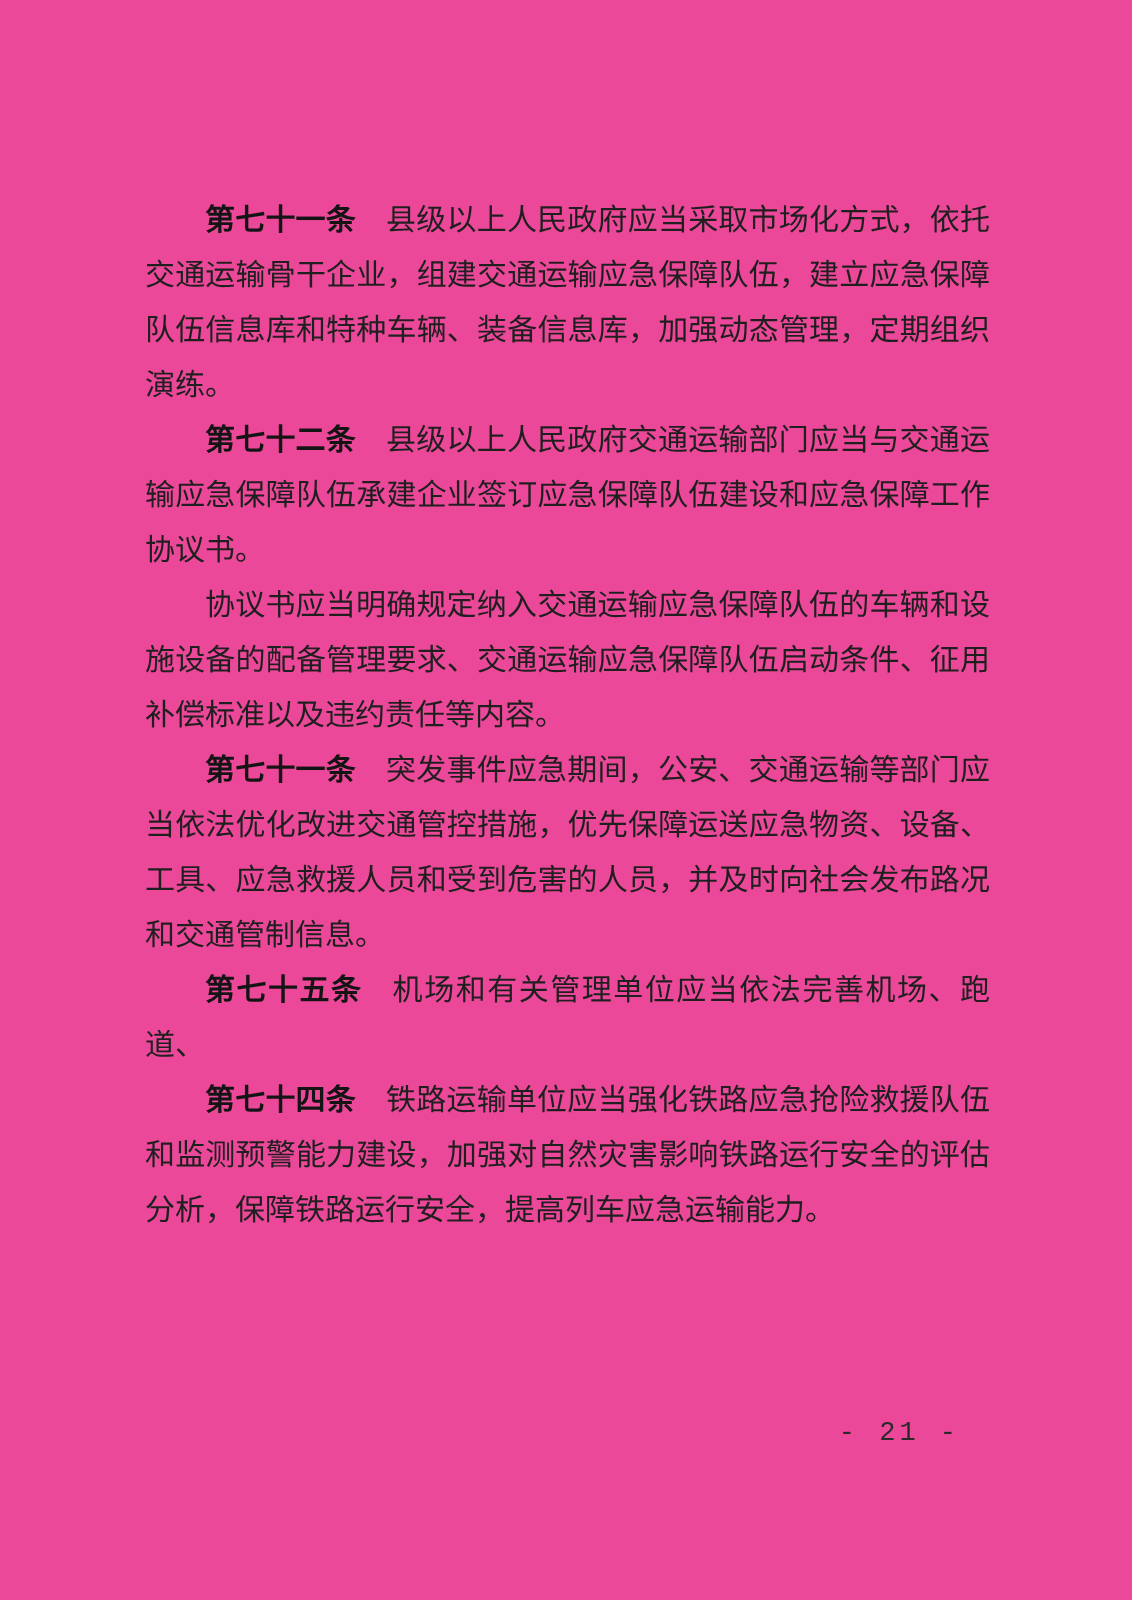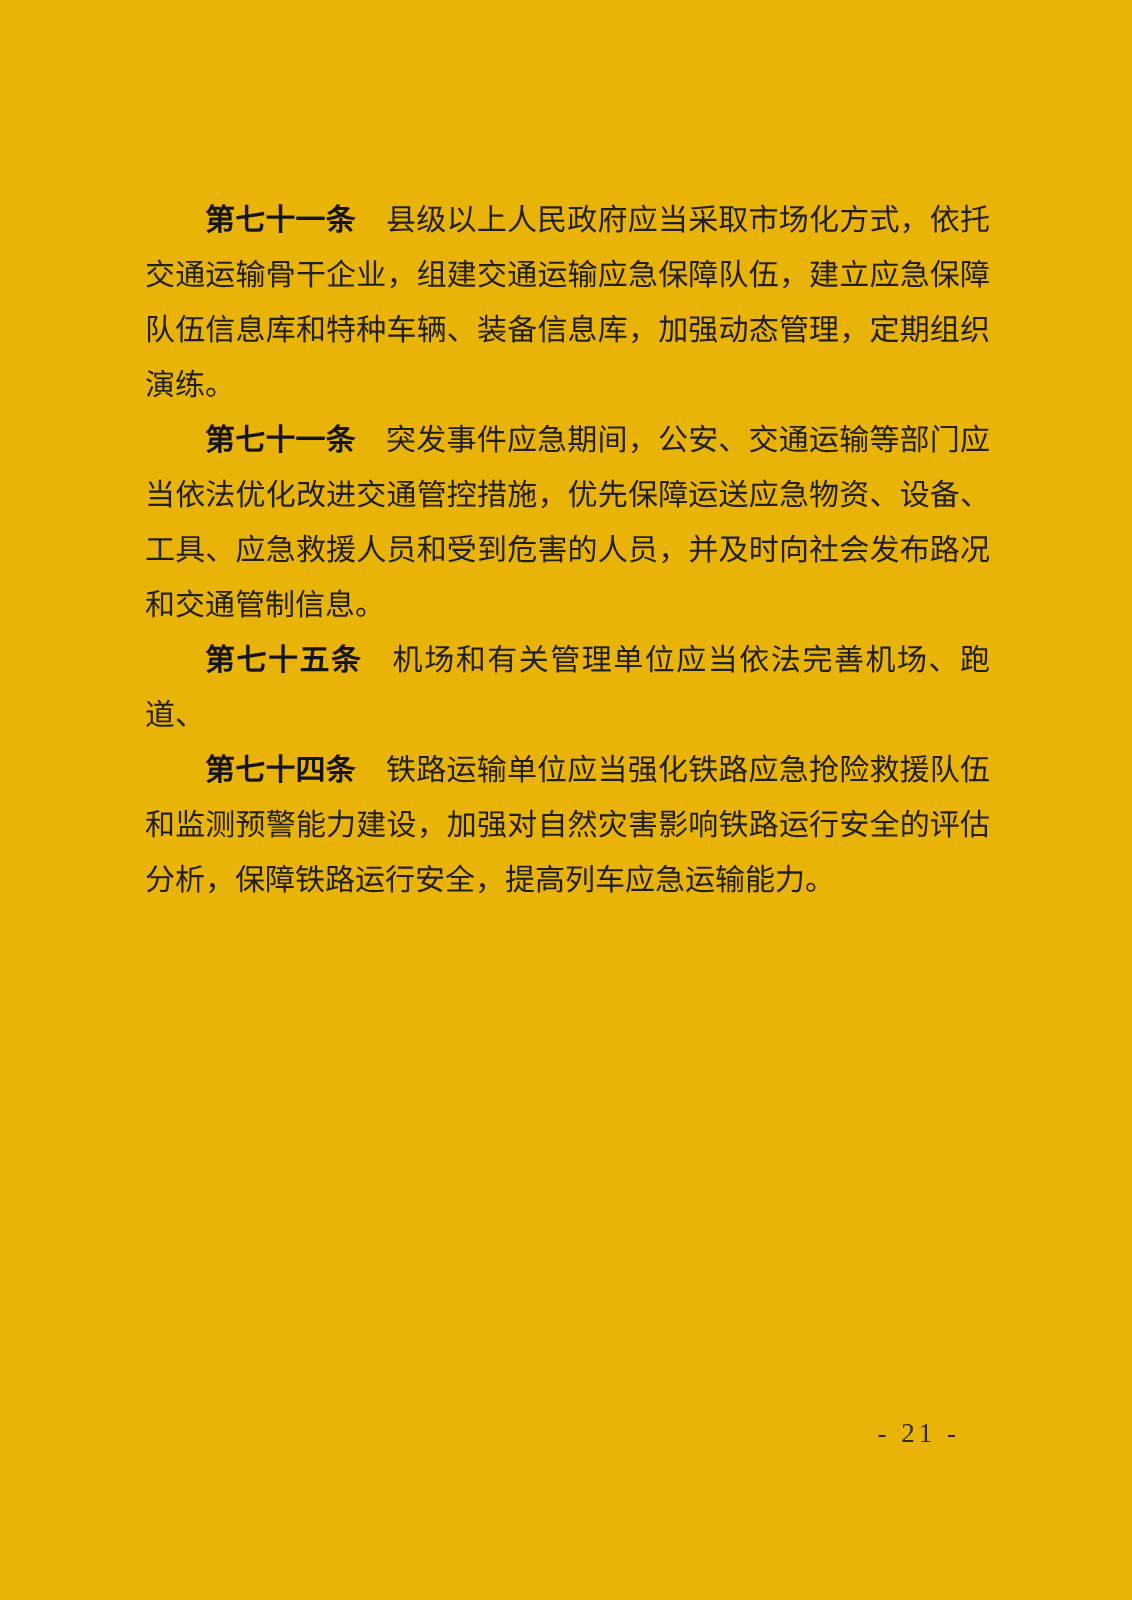--- a/index.html
+++ b/index.html
@@ -5,21 +5,21 @@
 <style>
   html, body {
     margin: 0;
     padding: 0;
     background: #ffffff;
   }
   .page {
     position: relative;
     width: 1132px;
     height: 1600px;
-    background: #eab308;
+    background: #ec4899;
     color: #1f1f1f;
     overflow: hidden;
     font-family: "Liberation Serif", "DejaVu Serif", serif;
   }
   .text-block {
     position: absolute;
     left: 145px;
     top: 192px;
     width: 845px;
     font-size: 30px;
@@ -39,34 +39,36 @@
     color: #141414;
   }
   .page-number {
     position: absolute;
     top: 1416px;
     right: 172px;
     font-size: 27px;
     line-height: 34px;
     letter-spacing: 4px;
     color: #2a2a2a;
-    font-family: Liberation Serif, serif;
+    font-family: Liberation Mono, monospace;
   }
 </style>
 </head>
 <body>
 
 <div class="page">
 
   <main class="text-block">
 
     <p><span class="article-no">第七十一条</span><span>县级以上人民政府应当采取市场化方式，依托交通运输骨干企业，组建交通运输应急保障队伍，建立应急保障队伍信息库和特种车辆、装备信息库，加强动态管理，定期组织演练。</span></p>
 
 
+    <p><span class="article-no">第七十二条</span><span>县级以上人民政府交通运输部门应当与交通运输应急保障队伍承建企业签订应急保障队伍建设和应急保障工作协议书。</span></p>
 
+    <p><span>协议书应当明确规定纳入交通运输应急保障队伍的车辆和设施设备的配备管理要求、交通运输应急保障队伍启动条件、征用补偿标准以及违约责任等内容。</span></p>
 
     <p><span class="article-no">第七十一条</span><span>突发事件应急期间，公安、交通运输等部门应当依法优化改进交通管控措施，优先保障运送应急物资、设备、工具、应急救援人员和受到危害的人员，并及时向社会发布路况和交通管制信息。</span></p>
 
     <p><span class="article-no">第七十五条</span><span>机场和有关管理单位应当依法完善机场、跑道、</span></p>
 
     <p><span class="article-no">第七十四条</span><span>铁路运输单位应当强化铁路应急抢险救援队伍和监测预警能力建设，加强对自然灾害影响铁路运行安全的评估分析，保障铁路运行安全，提高列车应急运输能力。</span></p>
 
   </main>
 
   <footer class="page-number">- 21 -</footer>

